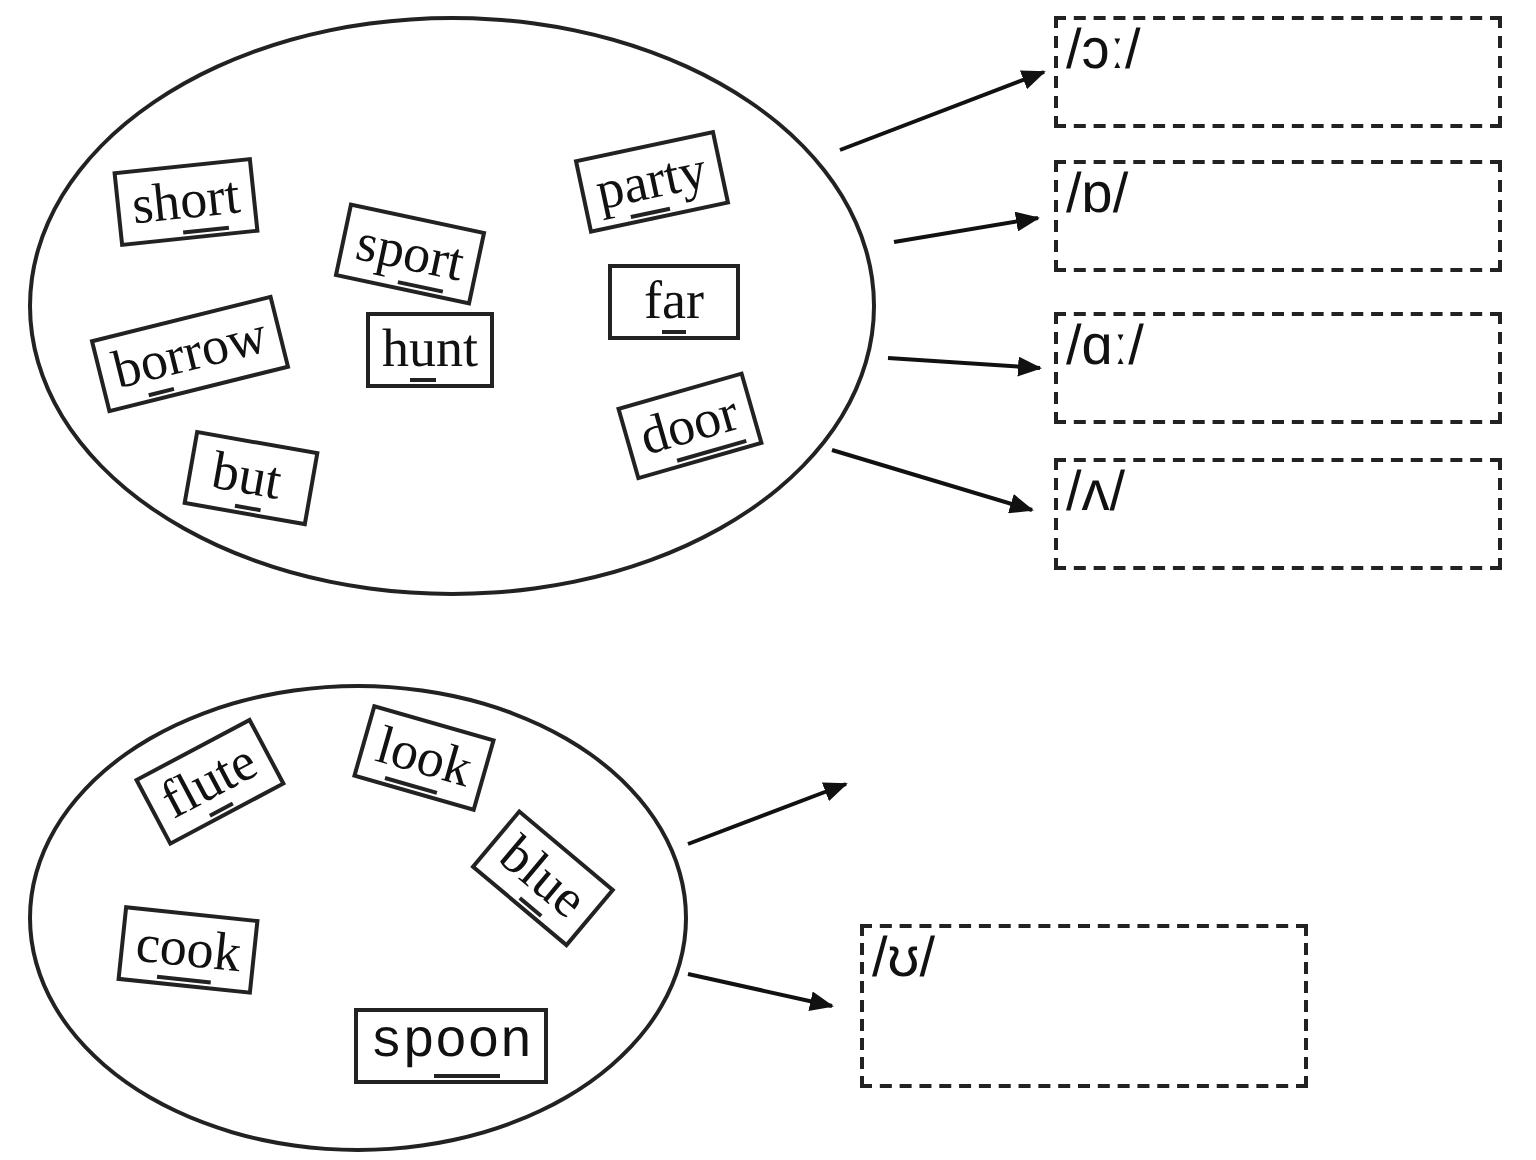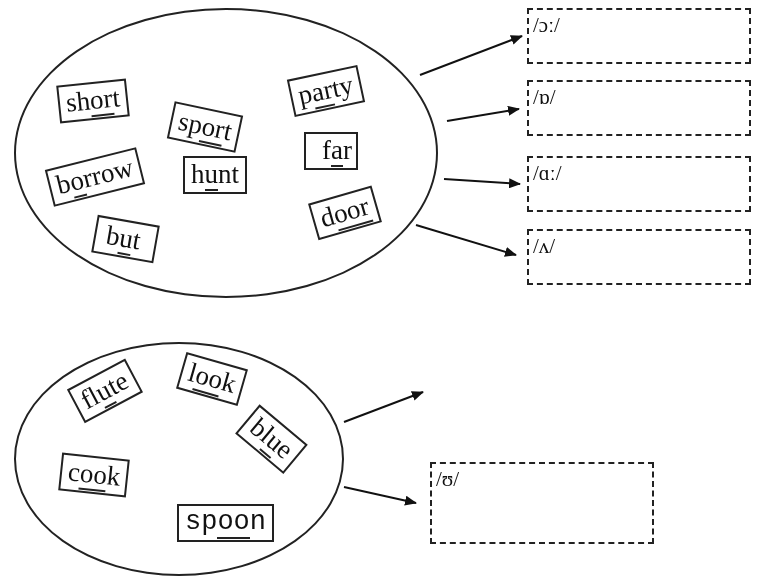--- a/index.html
+++ b/index.html
@@ -5,41 +5,41 @@
     html, body { margin: 0; padding: 0; background: #ffffff; }
     body { width: 768px; height: 580px; position: relative; overflow: hidden;
            font-family: "DejaVu Serif", "Liberation Serif", serif; color: #111; }
     #stage { position: absolute; left: 0; top: 0; width: 768px; height: 580px; }
     .ellipse { position: absolute; border: 2px solid #222; border-radius: 50%; box-sizing: border-box; }
     .word { position: absolute; border: 2px solid #222; background: #fff; padding: 1px 6px 3px 6px;
             font-family: "Liberation Serif", "DejaVu Serif", serif; font-size: 27px; line-height: 30px;
             white-space: nowrap; transform-origin: center center; }
     .word u { text-decoration: none; border-bottom: 2px solid #222; }
     .target { position: absolute; border: 2px dashed #222; box-sizing: border-box; width: 224px; height: 56px; }
-    .target-label { position: absolute; left: 4px; top: 2px; font-family: Liberation Serif, serif;
-                    font-size: 21px; line-height: 26px; }
+    .target-label { position: absolute; left: 4px; top: 2px; font-family: Liberation Sans, sans-serif;
+                    font-size: 28px; line-height: 26px; }
     svg.arrows { position: absolute; left: 0; top: 0; pointer-events: none; }
   </style>
 </head>
 <body>
 
 <div id="stage">
 
   <div class="ellipse" style="left:14px; top:8px; width:424px; height:290px;"></div>
 
   <div class="word" style="left:58px; top:82px; transform:rotate(-6deg);">
     <span>sh</span><u>or</u><span>t</span>
   </div>
   <div class="word" style="left:170px; top:108px; transform:rotate(12deg);">
     <span>sp</span><u>or</u><span>t</span>
   </div>
   <div class="word" style="left:290px; top:72px; transform:rotate(-12deg);">
     <span>p</span><u>ar</u><span>ty</span>
   </div>
-  <div class="word" style="left:304px; top:132px; transform:rotate(0deg); padding-left:16px; padding-right:4px;">
+  <div class="word" style="left:304px; top:132px; transform:rotate(0deg); padding-left:16px; padding-right:16px;">
     <span>f</span><u>a</u><span>r</span>
   </div>
   <div class="word" style="left:48px; top:158px; transform:rotate(-14deg);">
     <span>b</span><u>o</u><span>rrow</span>
   </div>
   <div class="word" style="left:183px; top:156px; transform:rotate(0deg);">
     <span>h</span><u>u</u><span>nt</span>
   </div>
   <div class="word" style="left:312px; top:194px; transform:rotate(-16deg);">
     <span>d</span><u>oor</u><span></span>

